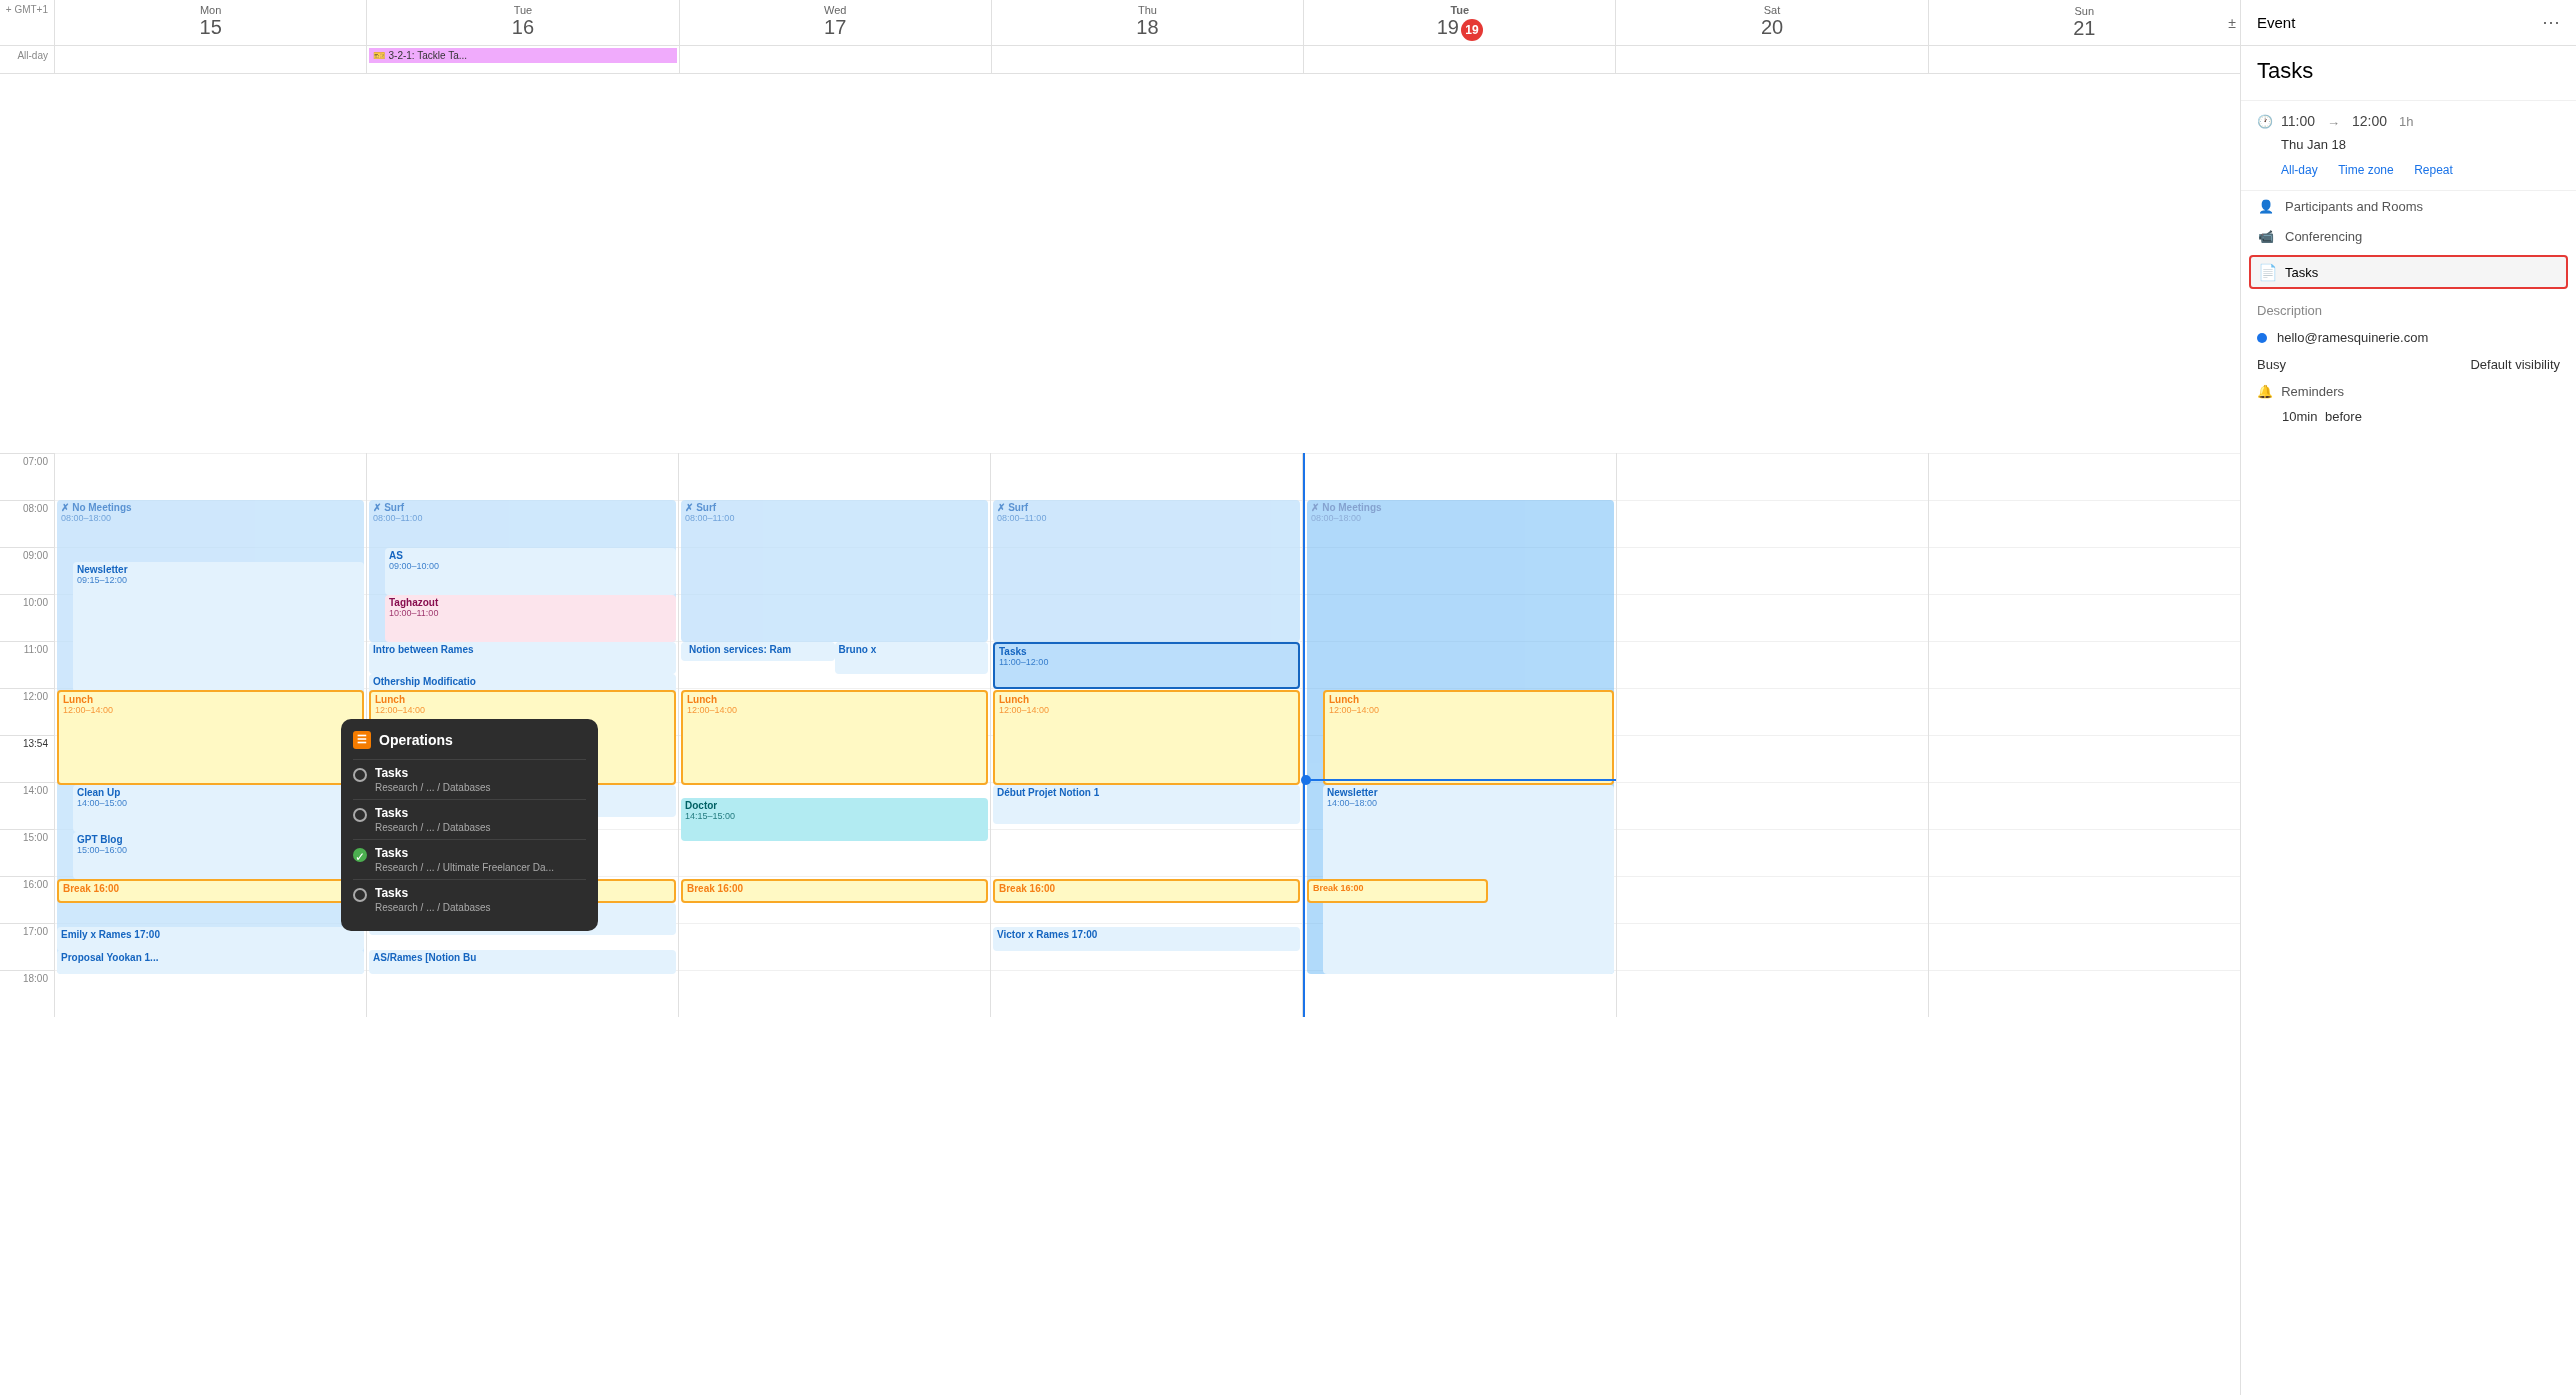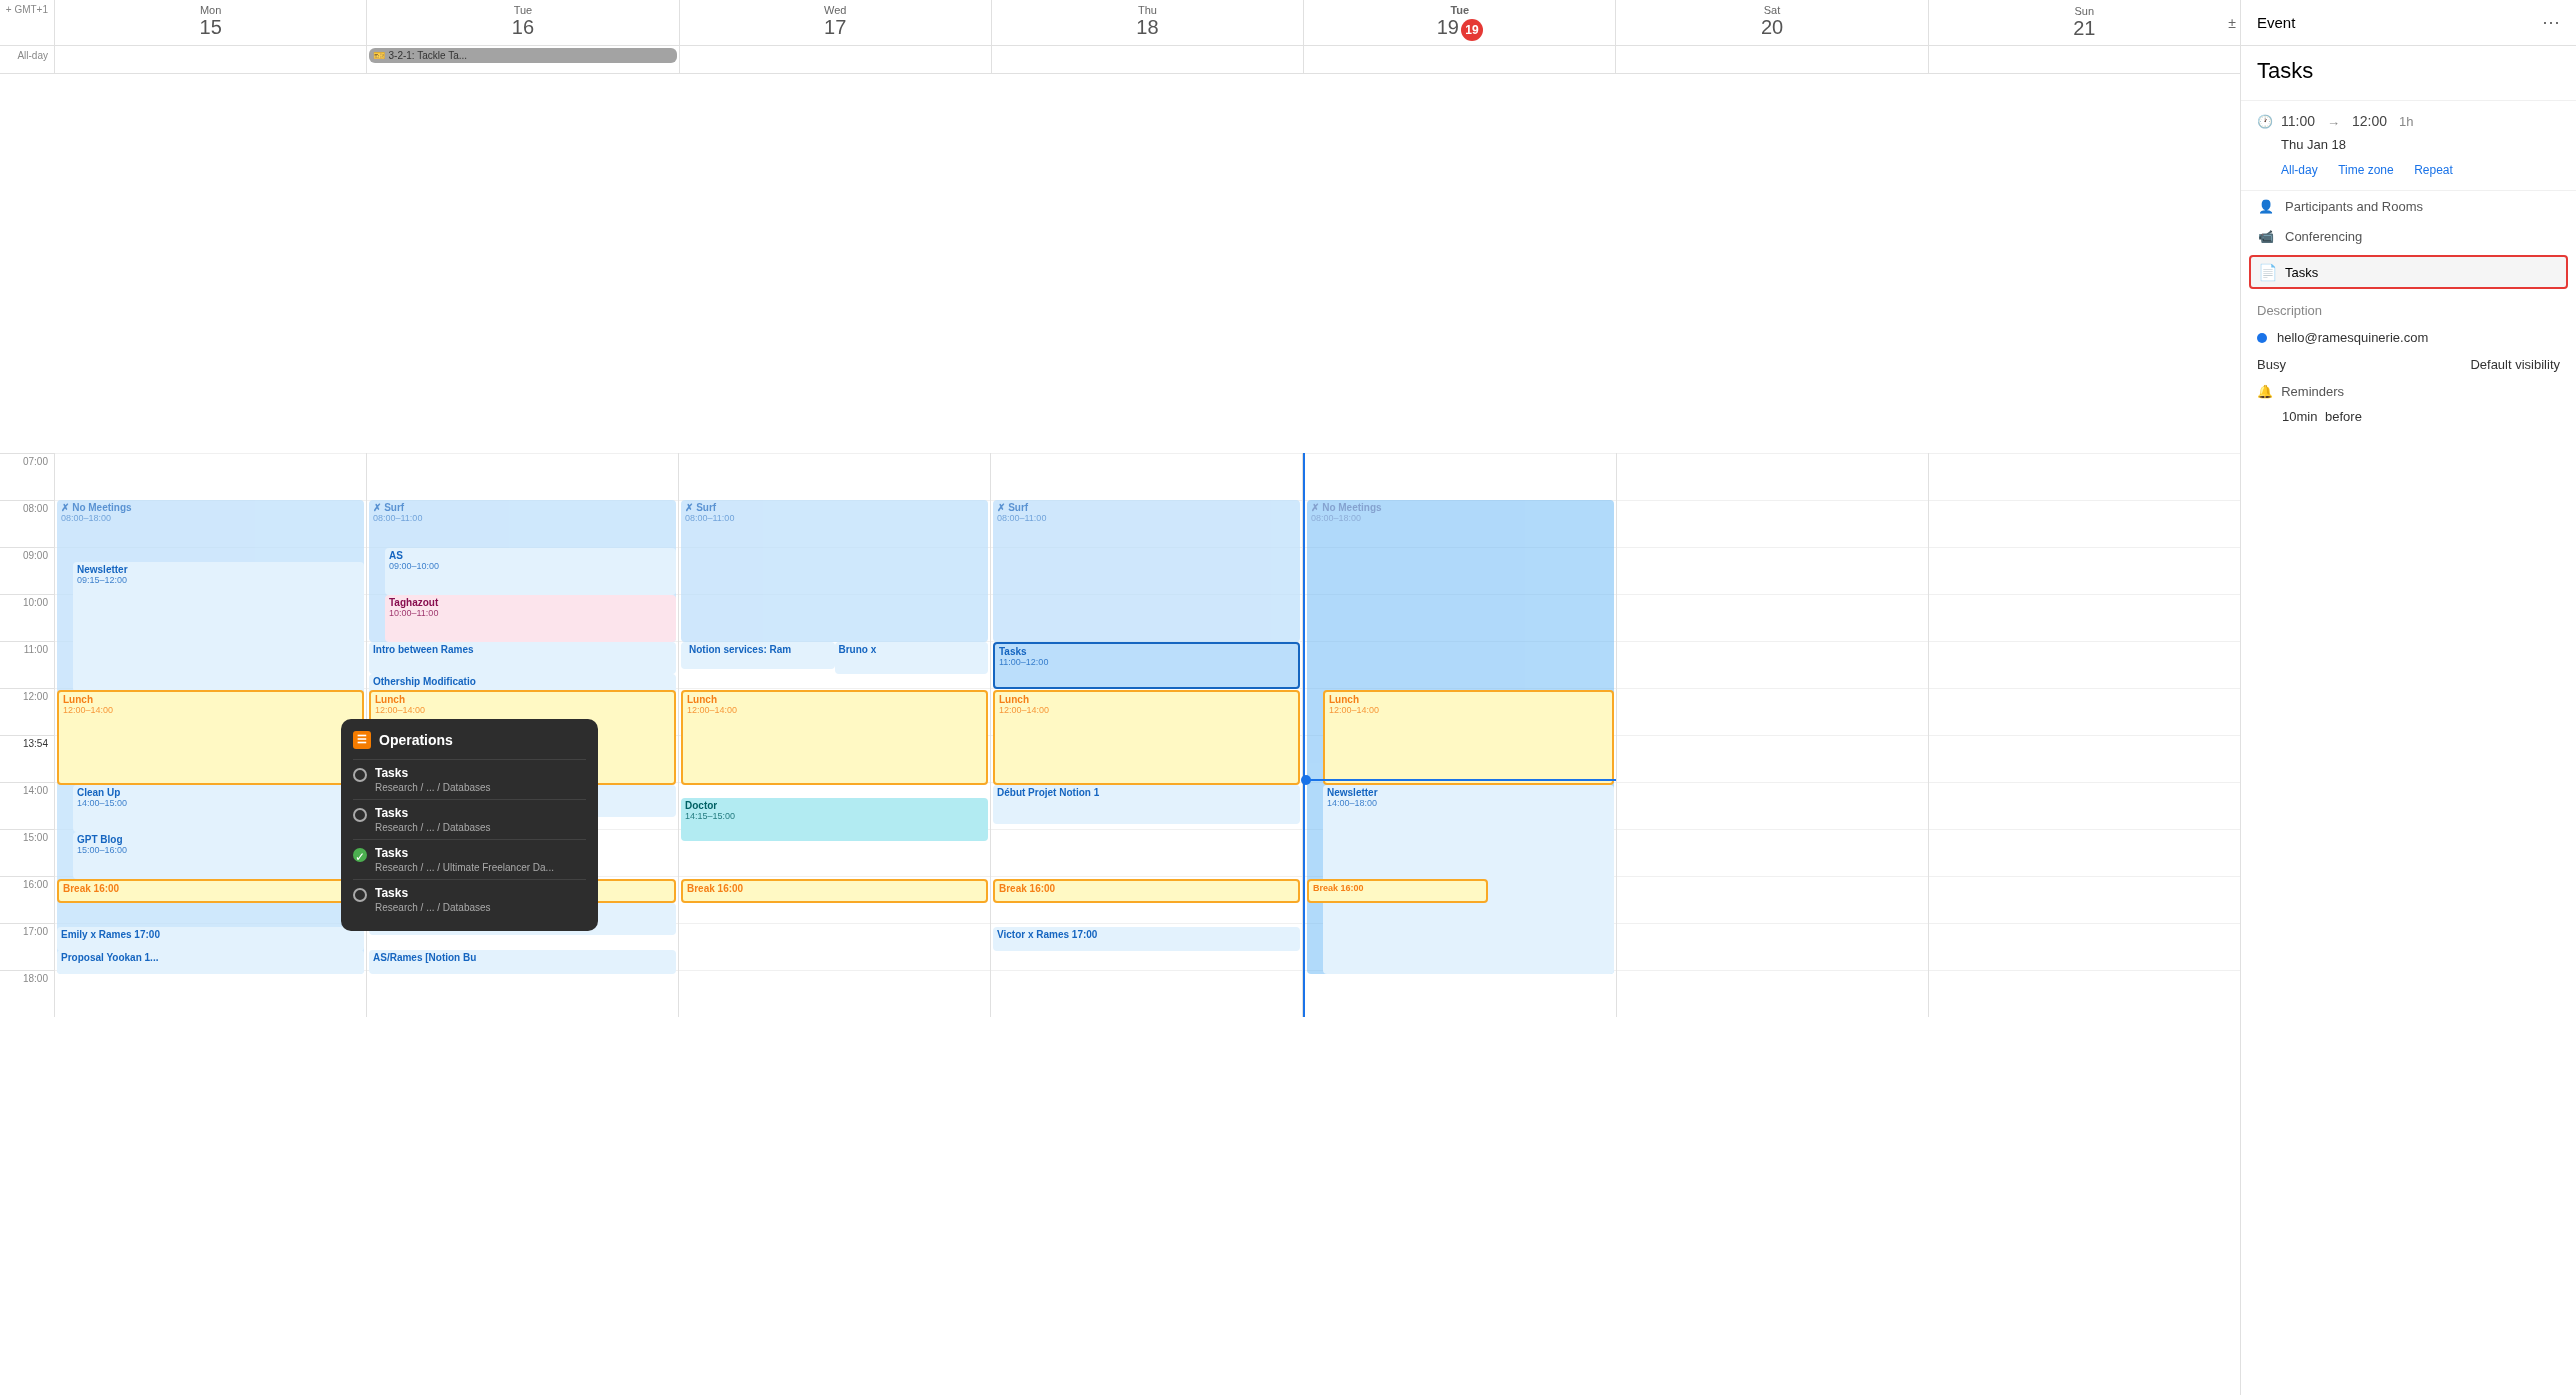--- a/index.html
+++ b/index.html
@@ -26,21 +26,21 @@
     .time-gutter { width: 55px; min-width: 55px; font-size: 11px; color: #888; text-align: right; padding-right: 6px; border-right: 1px solid #e0e0e0; }
     .day-col-header { flex: 1; text-align: center; padding: 4px 0; font-size: 12px; color: #555; border-right: 1px solid #e0e0e0; position: relative; }
     .day-col-header.today { font-weight: 700; }
     .day-num { font-size: 20px; font-weight: 400; }
     .day-badge { display: inline-flex; align-items: center; justify-content: center; width: 22px; height: 22px; border-radius: 50%; background: #e53935; color: #fff; font-size: 12px; margin-left: 2px; font-weight: 600; }
 
     
     .allday-row { display: flex; border-bottom: 1px solid #e0e0e0; min-height: 28px; }
     .allday-gutter { width: 55px; min-width: 55px; font-size: 10px; color: #888; text-align: right; padding-right: 6px; padding-top: 4px; border-right: 1px solid #e0e0e0; }
     .allday-cell { flex: 1; border-right: 1px solid #e0e0e0; padding: 2px; position: relative; }
-    .allday-event { background: #a3a3a3; border-radius: 6px; font-size: 10px; padding: 2px 4px; color: #333; white-space: nowrap; overflow: hidden; text-overflow: ellipsis; }
+    .allday-event { background: #f0abfc; border-radius: 0; font-size: 10px; padding: 2px 4px; color: #333; white-space: nowrap; overflow: hidden; text-overflow: ellipsis; }
 
     
     .time-grid { display: flex; flex: 1; overflow-y: auto; position: relative; align-items: center; }
     .time-labels { width: 55px; min-width: 55px; border-right: 1px solid #e0e0e0; }
     .time-label { height: 47px; font-size: 10px; color: #888; text-align: right; padding-right: 6px; padding-top: 2px; border-top: 1px solid #e0e0e0; }
 
     .day-columns { display: flex; flex: 1; position: relative; }
     .day-col { flex: 1; border-right: 1px solid #e0e0e0; position: relative; }
     .hour-cell { height: 47px; border-top: 1px solid #f0f0f0; }
 
@@ -296,21 +296,21 @@
             <div class="hour-cell"></div>
               <div class="hour-cell"></div>
               <div class="hour-cell"></div>
               <div class="hour-cell"></div>
 
             <div class="event ev-blue" style="top:47px; height:142px; left:2px; right:2px; opacity:0.7;">
               <div class="event-title">✗ Surf</div>
               <div class="event-time">08:00–11:00</div>
             </div>
 
-            <div class="event ev-light-blue" style="top:189px; height:27px; left:2px; right:50%;padding-left:8px;">
+            <div class="event ev-light-blue" style="top:189px; height:19px; left:2px; right:50%;padding-left:8px;">
               <div class="event-title">Notion services: Ram</div>
             </div>
 
             <div class="event ev-light-blue" style="top:189px; height:32px; left:50%; right:2px;">
               <div class="event-title">Bruno x</div>
             </div>
 
             <div class="event ev-yellow" style="top:237px; height:95px; left:2px; right:2px;">
               <div class="event-title">Lunch</div>
               <div class="event-time">12:00–14:00</div>

